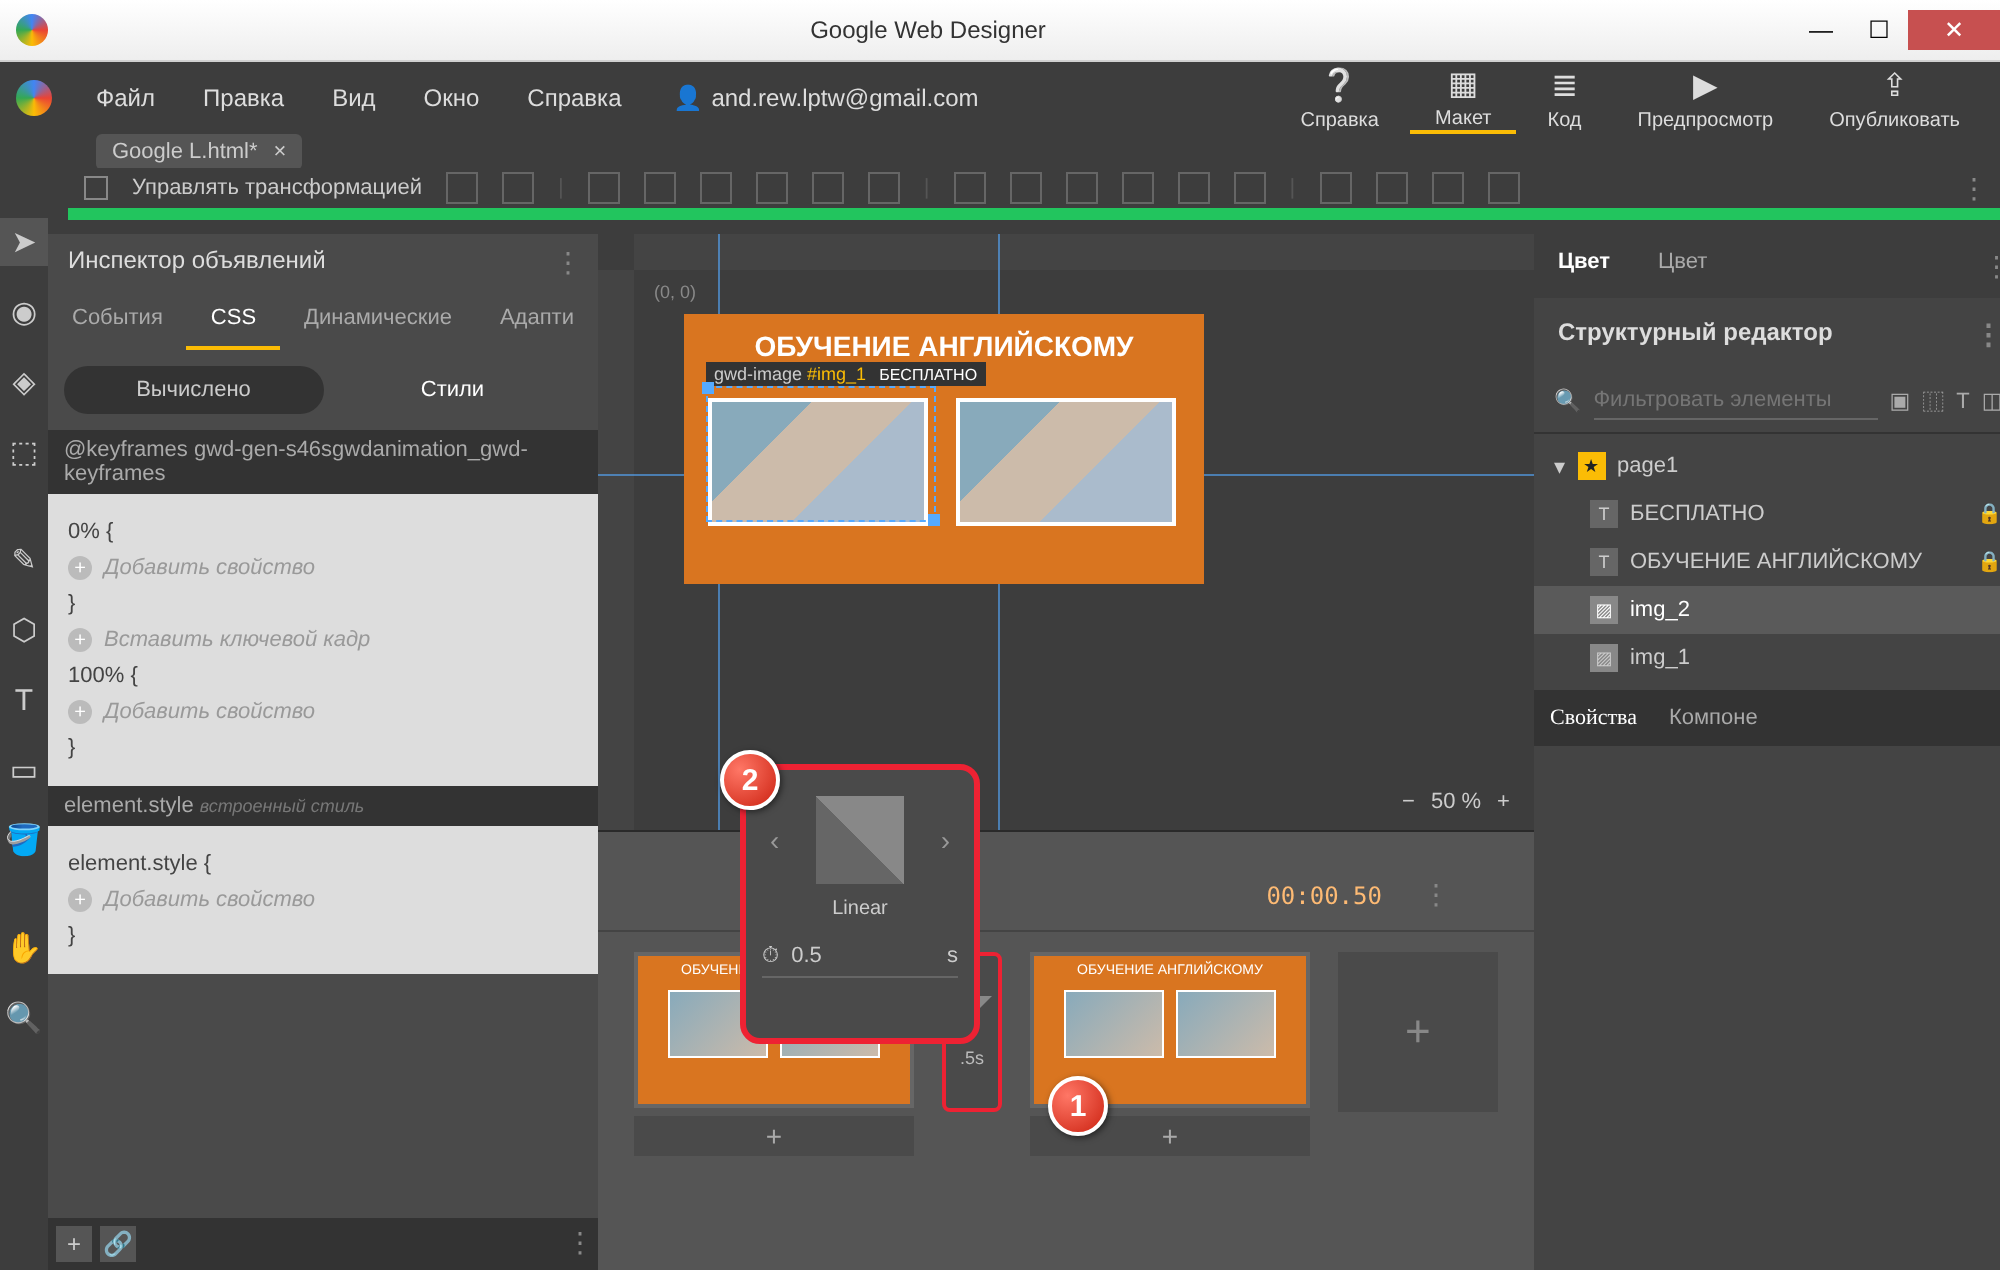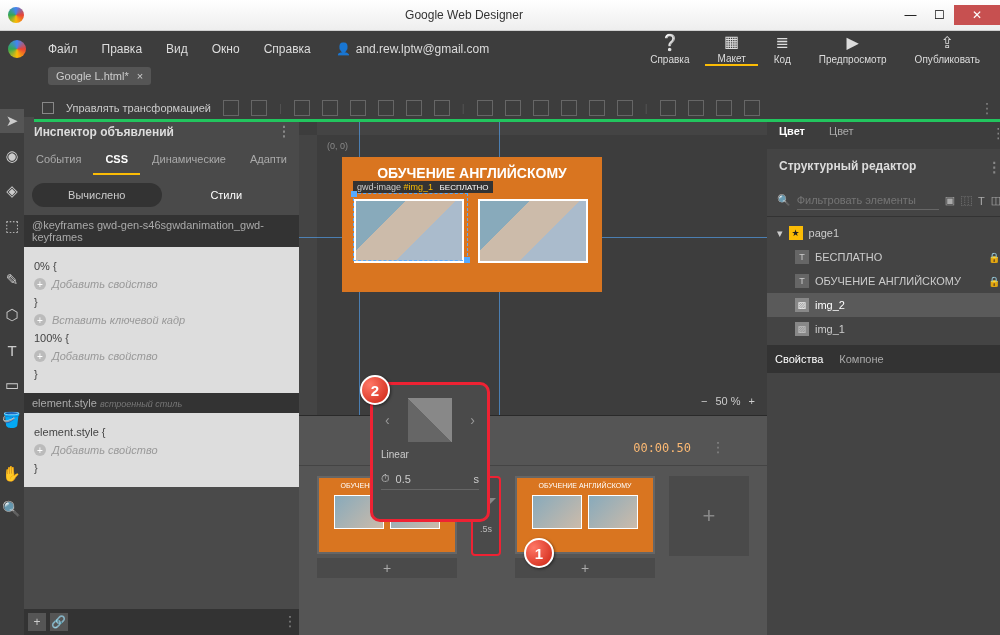--- a/index.html
+++ b/index.html
@@ -30,29 +30,29 @@
 .content { position: absolute; top: 91px; left: 0; right: 0; bottom: 0; display: flex; background: #3d3d3d; }
 .tools { width: 34px; background: #3d3d3d; display: flex; flex-direction: column; align-items: center; padding-top: 18px; gap: 11px; color: #ccc; font-size: 15px; }
 .tools .t { width: 24px; height: 24px; display: flex; align-items: center; justify-content: center; }
 .tools .t.sel { background: #555; }
 
 .left-panel { width: 300px; background: #3d3d3d; display: flex; flex-direction: column; }
 .center { flex: 1; background: #3d3d3d; display: flex; flex-direction: column; position: relative; }
 .right-panel { width: 245px; background: #3d3d3d; display: flex; flex-direction: column; }
 
 
-.optbar { position: absolute; top: 96px; left: 34px; right: 0; height: 26px; background: #3d3d3d; display: flex; align-items: center; color: #ccc; font-size: 11px; padding: 0 8px; gap: 12px; border-bottom: 3px solid #22c55e; z-index: 5; }
+.optbar { position: absolute; top: 84px; left: 34px; right: 0; height: 26px; background: #3d3d3d; display: flex; align-items: center; color: #ccc; font-size: 11px; padding: 0 8px; gap: 12px; border-bottom: 6px solid #22c55e; z-index: 5; }
 .optbar .chk { width: 12px; height: 12px; border: 1px solid #888; }
 .optbar .ib { width: 16px; height: 16px; border: 1px solid #666; }
 
 
-.panel-hdr { background: #4a4a4a; color: #ddd; font-size: 12px; padding: 6px 10px; font-weight: bold; display: flex; justify-content: space-between; margin-top: 26px; align-items: flex-end; }
+.panel-hdr { background: #4a4a4a; color: #ddd; font-size: 12px; padding: 6px 10px; font-weight: normal; display: flex; justify-content: space-between; margin-top: 26px; }
 .panel-tabs { display: flex; background: #4a4a4a; color: #aaa; font-size: 11px; }
 .panel-tabs .pt { padding: 8px 12px; }
-.panel-tabs .pt.sel { color: #fff; border-bottom: 2px solid #fbbc05; font-weight: bold; }
+.panel-tabs .pt.sel { color: #fff; border-bottom: 2px solid #fbbc05; font-weight: normal; }
 .seg { display: flex; background: #4a4a4a; padding: 8px; gap: 0; }
 .seg .sbtn { flex: 1; text-align: center; padding: 6px; font-size: 11px; color: #ccc; background: #333; border-radius: 12px; }
 .seg .sbtn.sel { background: #555; color: #fff; }
 .seg .sbtn:last-child { background: transparent; }
 
 .css-body { flex: 1; overflow: auto; background: #4a4a4a; }
 .css-rule { background: #333; color: #aaa; font-size: 11px; padding: 4px 8px; }
 .css-block { background: #ddd; padding: 10px; margin: 0; font-size: 11px; color: #444; font-family: monospace; }
 .css-block .line { padding: 3px 0; display: flex; align-items: center; gap: 6px; }
 .add-c { width: 12px; height: 12px; border-radius: 50%; background: #bbb; color: #fff; display: inline-flex; align-items: center; justify-content: center; font-size: 10px; }
@@ -106,28 +106,28 @@
 .tree { padding: 4px 0; background: #444; }
 .tree .row { display: flex; align-items: center; padding: 5px 10px; font-size: 11px; color: #ccc; gap: 6px; }
 .tree .row.sel { background: #5a5a5a; color: #fff; }
 .tree .row .ind { width: 12px; }
 .tree .row .ico { width: 14px; height: 14px; background: #666; display: flex; align-items: center; justify-content: center; font-size: 9px; }
 .tree .row .ico.star { background: #fbbc05; color: #222; }
 .tree .row .ico.img { background: #888; }
 .tree .row .lk { margin-left: auto; color: #888; font-size: 10px; }
 .r-bot-tabs { display: flex; background: #333; color: #aaa; font-size: 11px; }
 .r-bot-tabs .bt { padding: 8px 8px; }
-.r-bot-tabs .bt.sel { color: #fff; }
+.r-bot-tabs .bt.sel { color: #fff; font-family: Liberation Serif, serif; }
 
 
 .easing { position: absolute; top: 382px; left: 370px; width: 120px; height: 140px; background: #4a4a4a; border: 3px solid #e23; border-radius: 10px; z-index: 20; color: #ccc; padding: 8px; }
 .easing .nav { display: flex; justify-content: space-between; align-items: center; height: 54px; }
 .easing .curve { width: 44px; height: 44px; background: linear-gradient(to top right, #666 50%, #888 50%); position: relative; }
 .easing .arr { color: #999; font-size: 14px; padding: 0 4px; }
-.easing .lbl { font-size: 10px; margin-top: 2px; }
+.easing .lbl { text-align: center; font-size: 10px; margin-top: 2px; }
 .easing .dur { display: flex; align-items: center; gap: 6px; margin-top: 12px; border-bottom: 1px solid #666; padding-bottom: 4px; font-size: 11px; }
 
 
 .callout { position: absolute; width: 30px; height: 30px; border-radius: 50%; background: radial-gradient(circle at 30% 30%, #f76, #c21); color: #fff; font-weight: bold; display: flex; align-items: center; justify-content: center; font-size: 15px; border: 2px solid #fff; box-shadow: 1px 1px 3px rgba(0,0,0,.5); z-index: 30; }
 .c1 { top: 538px; left: 524px; }
 .c2 { top: 375px; left: 360px; }
 
 .dots { color: #888; font-size: 14px; letter-spacing: -2px; }
 </style>
 </head>

